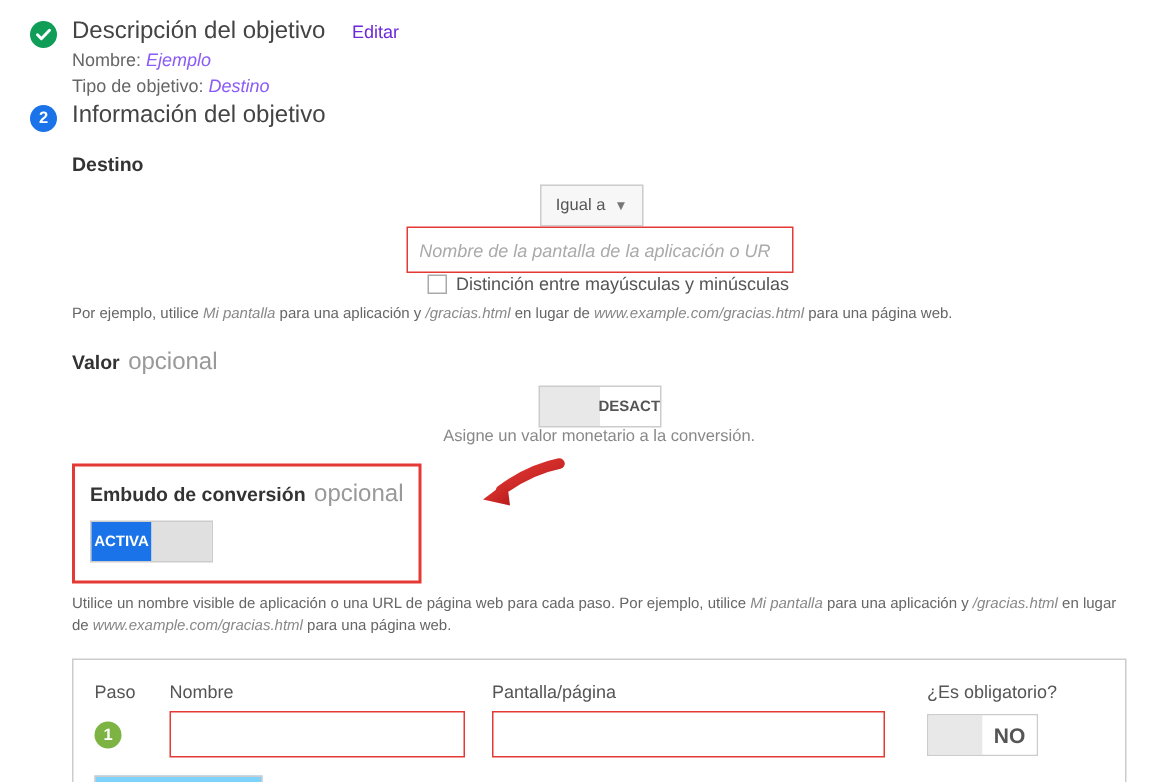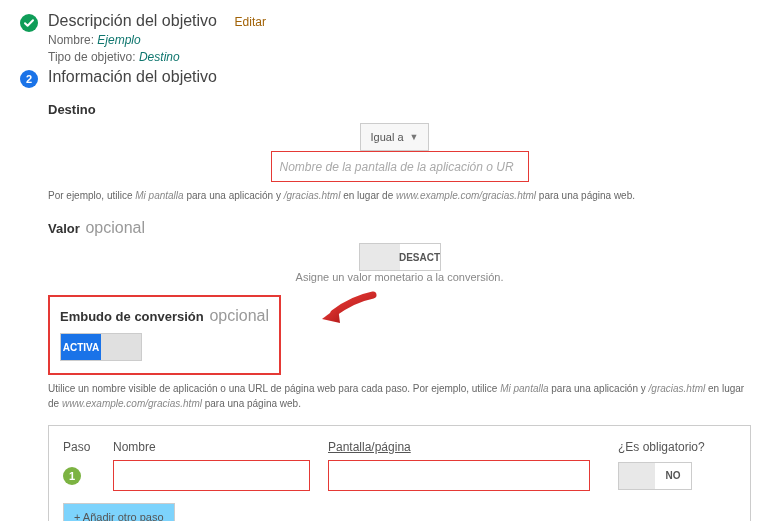--- a/index.html
+++ b/index.html
@@ -5,23 +5,23 @@
   * { box-sizing: border-box; margin: 0; padding: 0; }
   body { font-family: Arial, Helvetica, sans-serif; font-size: 13px; color: #333; background: #fff; padding: 12px 20px; width: 771px; }
   .section { display: flex; margin-bottom: 4px; }
   .step-indicator { width: 28px; flex-shrink: 0; padding-top: 2px; }
   .circle { width: 18px; height: 18px; border-radius: 50%; display: flex; align-items: center; justify-content: center; color: #fff; font-size: 11px; font-weight: bold; }
   .circle-blue { background: #1a73e8; }
   .circle-lime { background: #7cb342; }
   .check-svg { width: 18px; height: 18px; }
   .content { flex: 1; }
   .h-title { font-size: 16px; color: #444; display: inline-block; margin-right: 14px; }
-  .edit-link { font-size: 12px; color: #a16207; }
+  .edit-link { font-size: 12px; color: #6d28d9; }
   .sub-line { font-size: 12px; color: #666; margin-top: 3px; }
-  .italic { font-style: italic; color: #0f766e; }
+  .italic { font-style: italic; color: #8b5cf6; }
   .field-label { font-weight: bold; font-size: 13px; margin-top: 16px; margin-bottom: 6px; color: #333; }
   .optional { font-weight: normal; color: #999; font-size: 16px; margin-left: 2px; }
   .row { display: flex; align-items: center; flex-wrap: wrap; gap: 0; flex-direction: column; }
   .dropdown { border: 1px solid #ccc; background: #f7f7f7; padding: 7px 10px; font-size: 11px; color: #555; display: inline-flex; align-items: center; margin-right: 10px; cursor: pointer; }
   .dropdown .arrow { margin-left: 6px; font-size: 9px; color: #777; }
   .text-input { border: 1px solid #ccc; height: 31px; padding: 0 8px; font-size: 12px; color: #333; }
   .text-input::placeholder { color: #aaa; font-style: italic; }
   .highlight-red { border: 1px solid #e53935; }
   .dest-input { width: 258px; }
   .checkbox-row { display: inline-flex; align-items: center; margin-left: 12px; font-size: 12px; color: #555; }
@@ -35,28 +35,28 @@
   .toggle-on-left { background: #1a73e8; color: #fff; }
   .toggle-on-right { background: #e0e0e0; }
   .toggle-desc { font-size: 11px; color: #888; }
   .funnel-box { border: 2px solid #e53935; padding: 10px 10px 12px 10px; margin-top: 12px; display: inline-block; min-width: 210px; position: relative; }
   .funnel-label { font-weight: bold; font-size: 13px; color: #333; display: inline; }
   .arrow-wrap { position: absolute; left: 270px; top: 4px; width: 60px; height: 40px; }
   .steps-box { border: 1px solid #ccc; padding: 14px; margin-top: 14px; }
   .steps-head { display: flex; align-items: center; font-size: 12px; color: #555; margin-bottom: 6px; }
   .col-paso { width: 50px; }
   .col-nombre { width: 215px; }
-  .col-pantalla { width: 290px; text-decoration: underline; }
+  .col-pantalla { width: 290px; }
   .col-oblig { flex: 1; text-align: left; }
   .steps-row { display: flex; align-items: center; }
   .step-num { width: 50px; display: flex; }
   .nombre-input { width: 197px; margin-right: 18px; }
   .pantalla-input { width: 262px; margin-right: 28px; }
   .oblig-toggle { }
-  .oblig-toggle .toggle-half { width: 36px; font-size: 10px; }
+  .oblig-toggle .toggle-half { width: 36px; font-size: 14px; }
   .add-step { border: 1px solid #ccc; background: #7dd3fc; padding: 7px 10px; font-size: 11px; color: #555; margin-top: 12px; cursor: pointer; display: inline-block; }
   .rel-wrap { position: relative; }
 </style>
 </head>
 <body>
 
 <div class="section">
   <div class="step-indicator">
     <svg class="check-svg" viewBox="0 0 18 18">
       <circle cx="9" cy="9" r="9" fill="#0f9d58"></circle>
@@ -85,20 +85,24 @@
     <span class="h-title">Información del objetivo</span>
 
     
     <div class="field-label">Destino</div>
     <div class="row">
       <div class="dropdown">
         <span>Igual a</span>
         <span class="arrow">▼</span>
       </div>
       <input class="text-input dest-input highlight-red" placeholder="Nombre de la pantalla de la aplicación o UR" style="">
+      <div class="checkbox-row">
+        <div class="cb"></div>
+        <span>Distinción entre mayúsculas y minúsculas</span>
+      </div>
     </div>
     <div class="helper">
       <span>Por ejemplo, utilice </span><span class="italic">Mi pantalla</span><span> para una aplicación y </span><span class="italic">/gracias.html</span><span> en lugar de </span><span class="italic">www.example.com/gracias.html</span><span> para una página web.</span>
     </div>
 
     
     <div class="field-label">
       <span>Valor</span>
       <span class="optional">opcional</span>
     </div>

